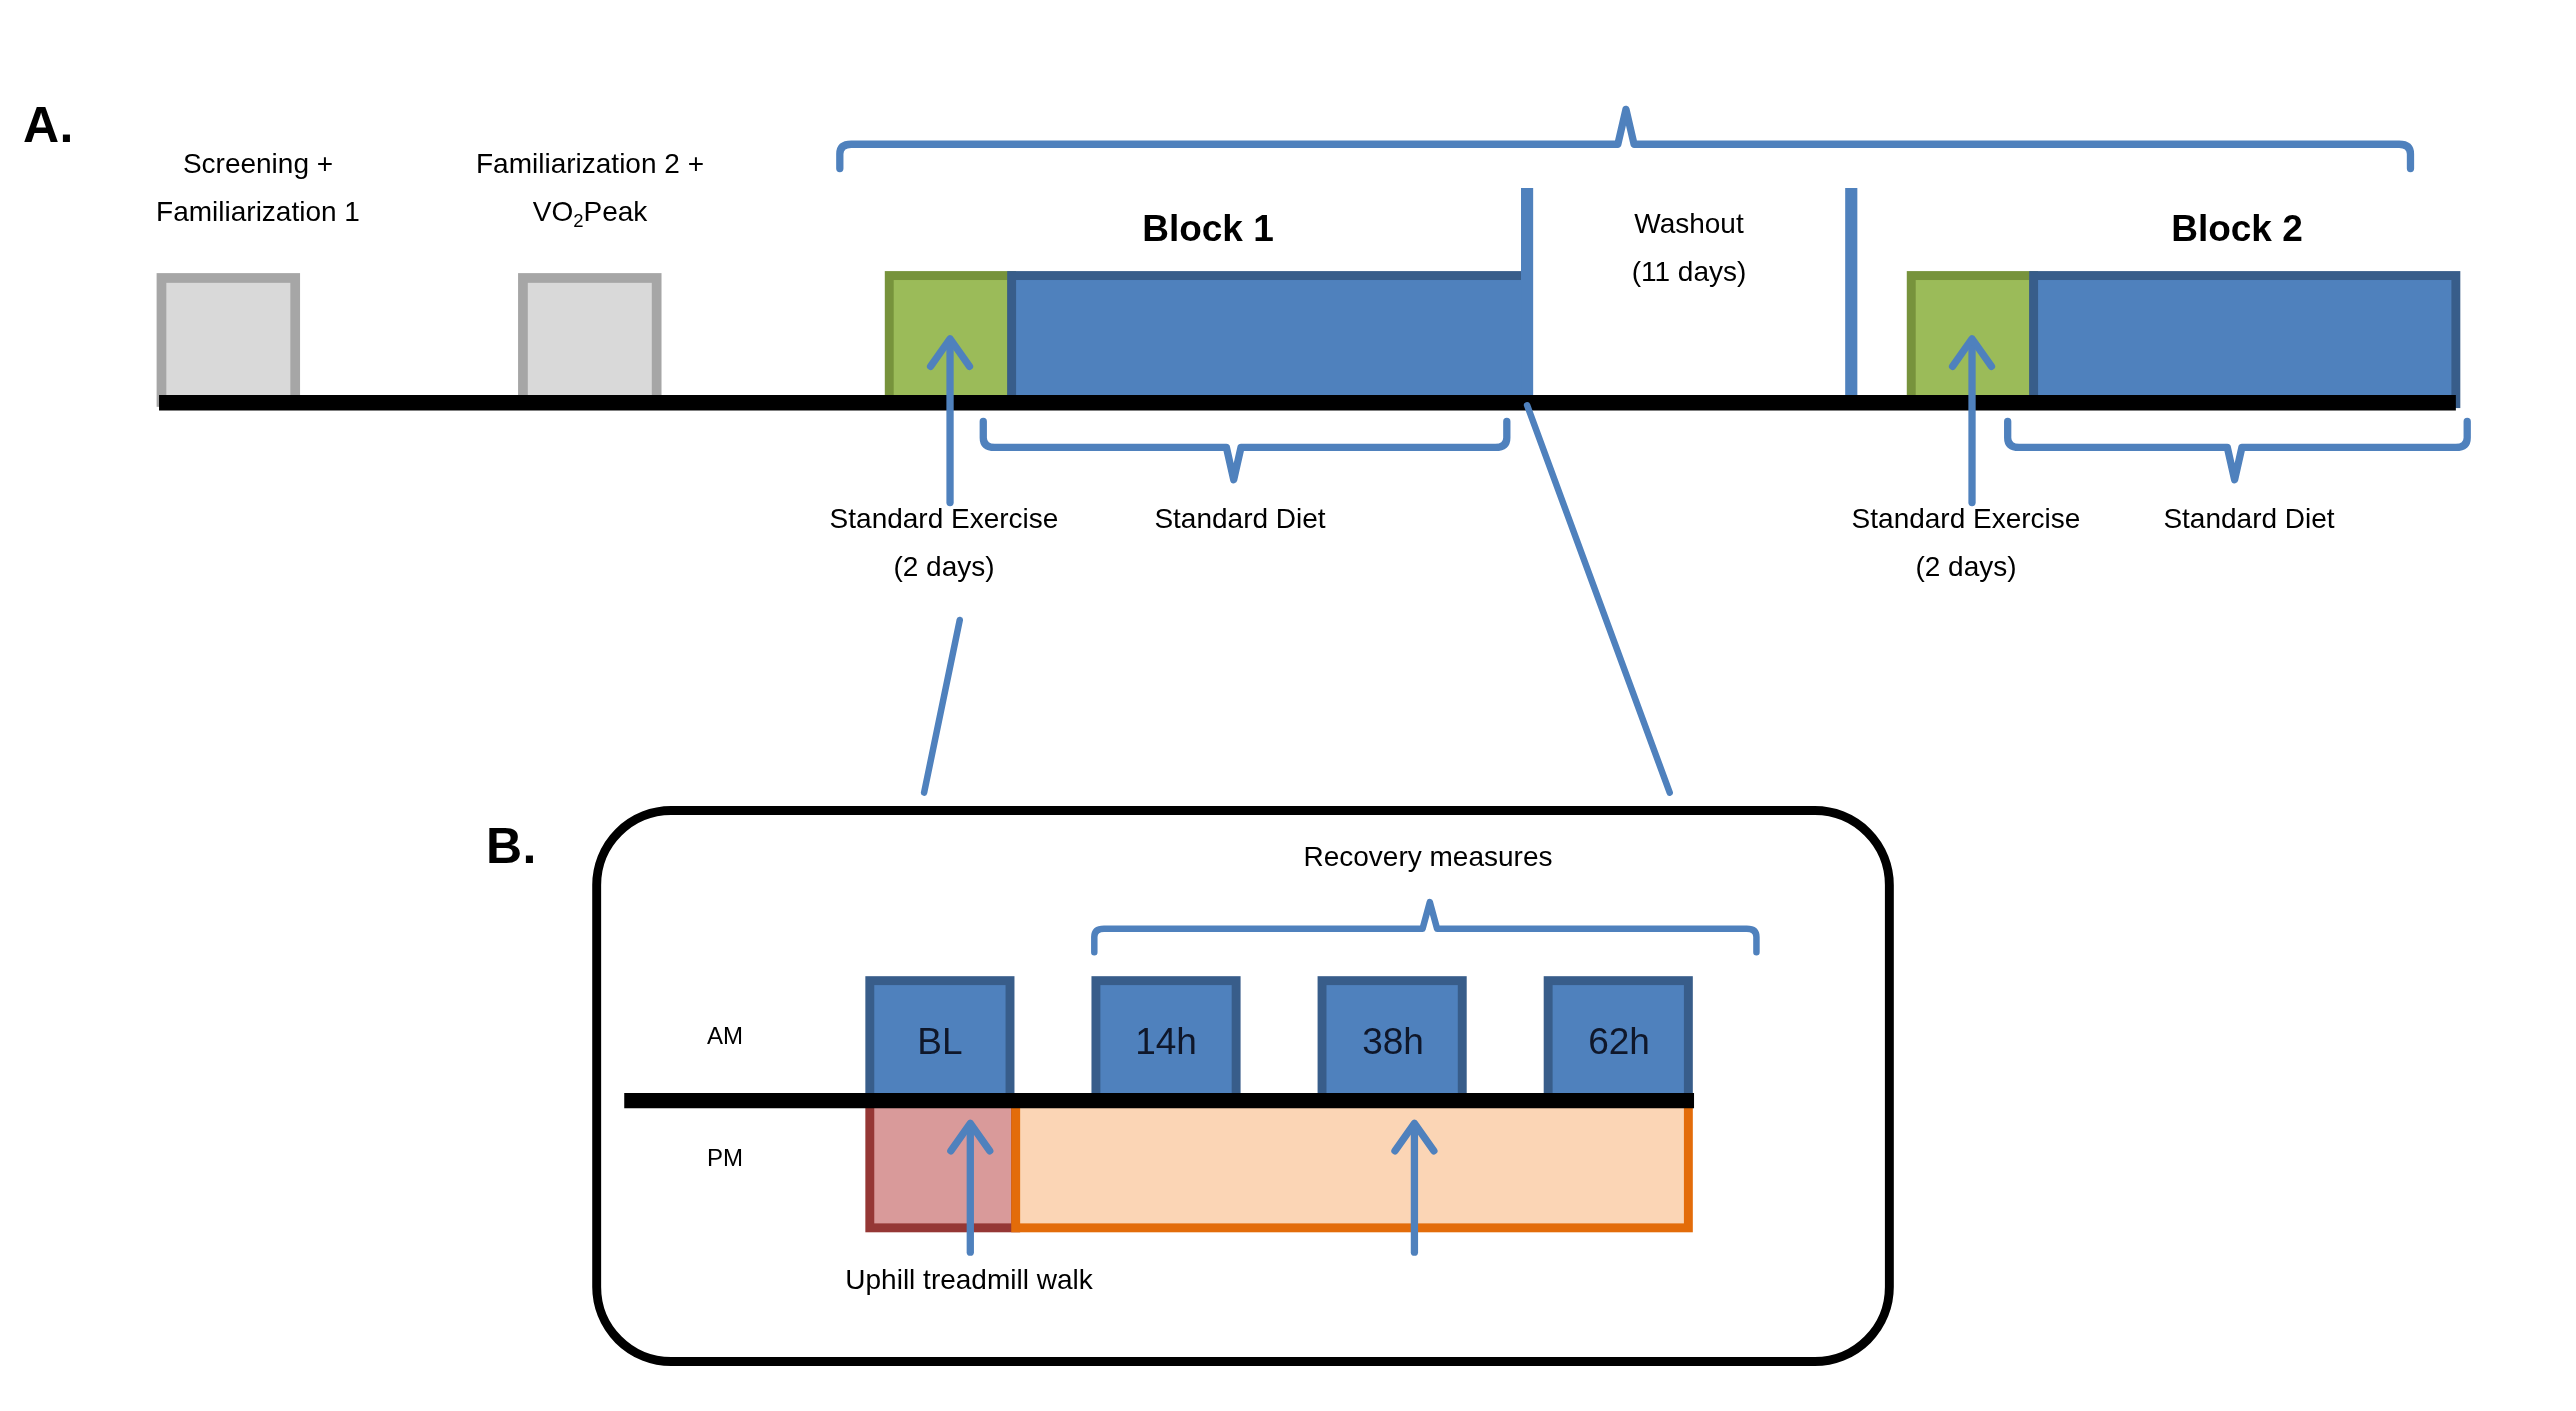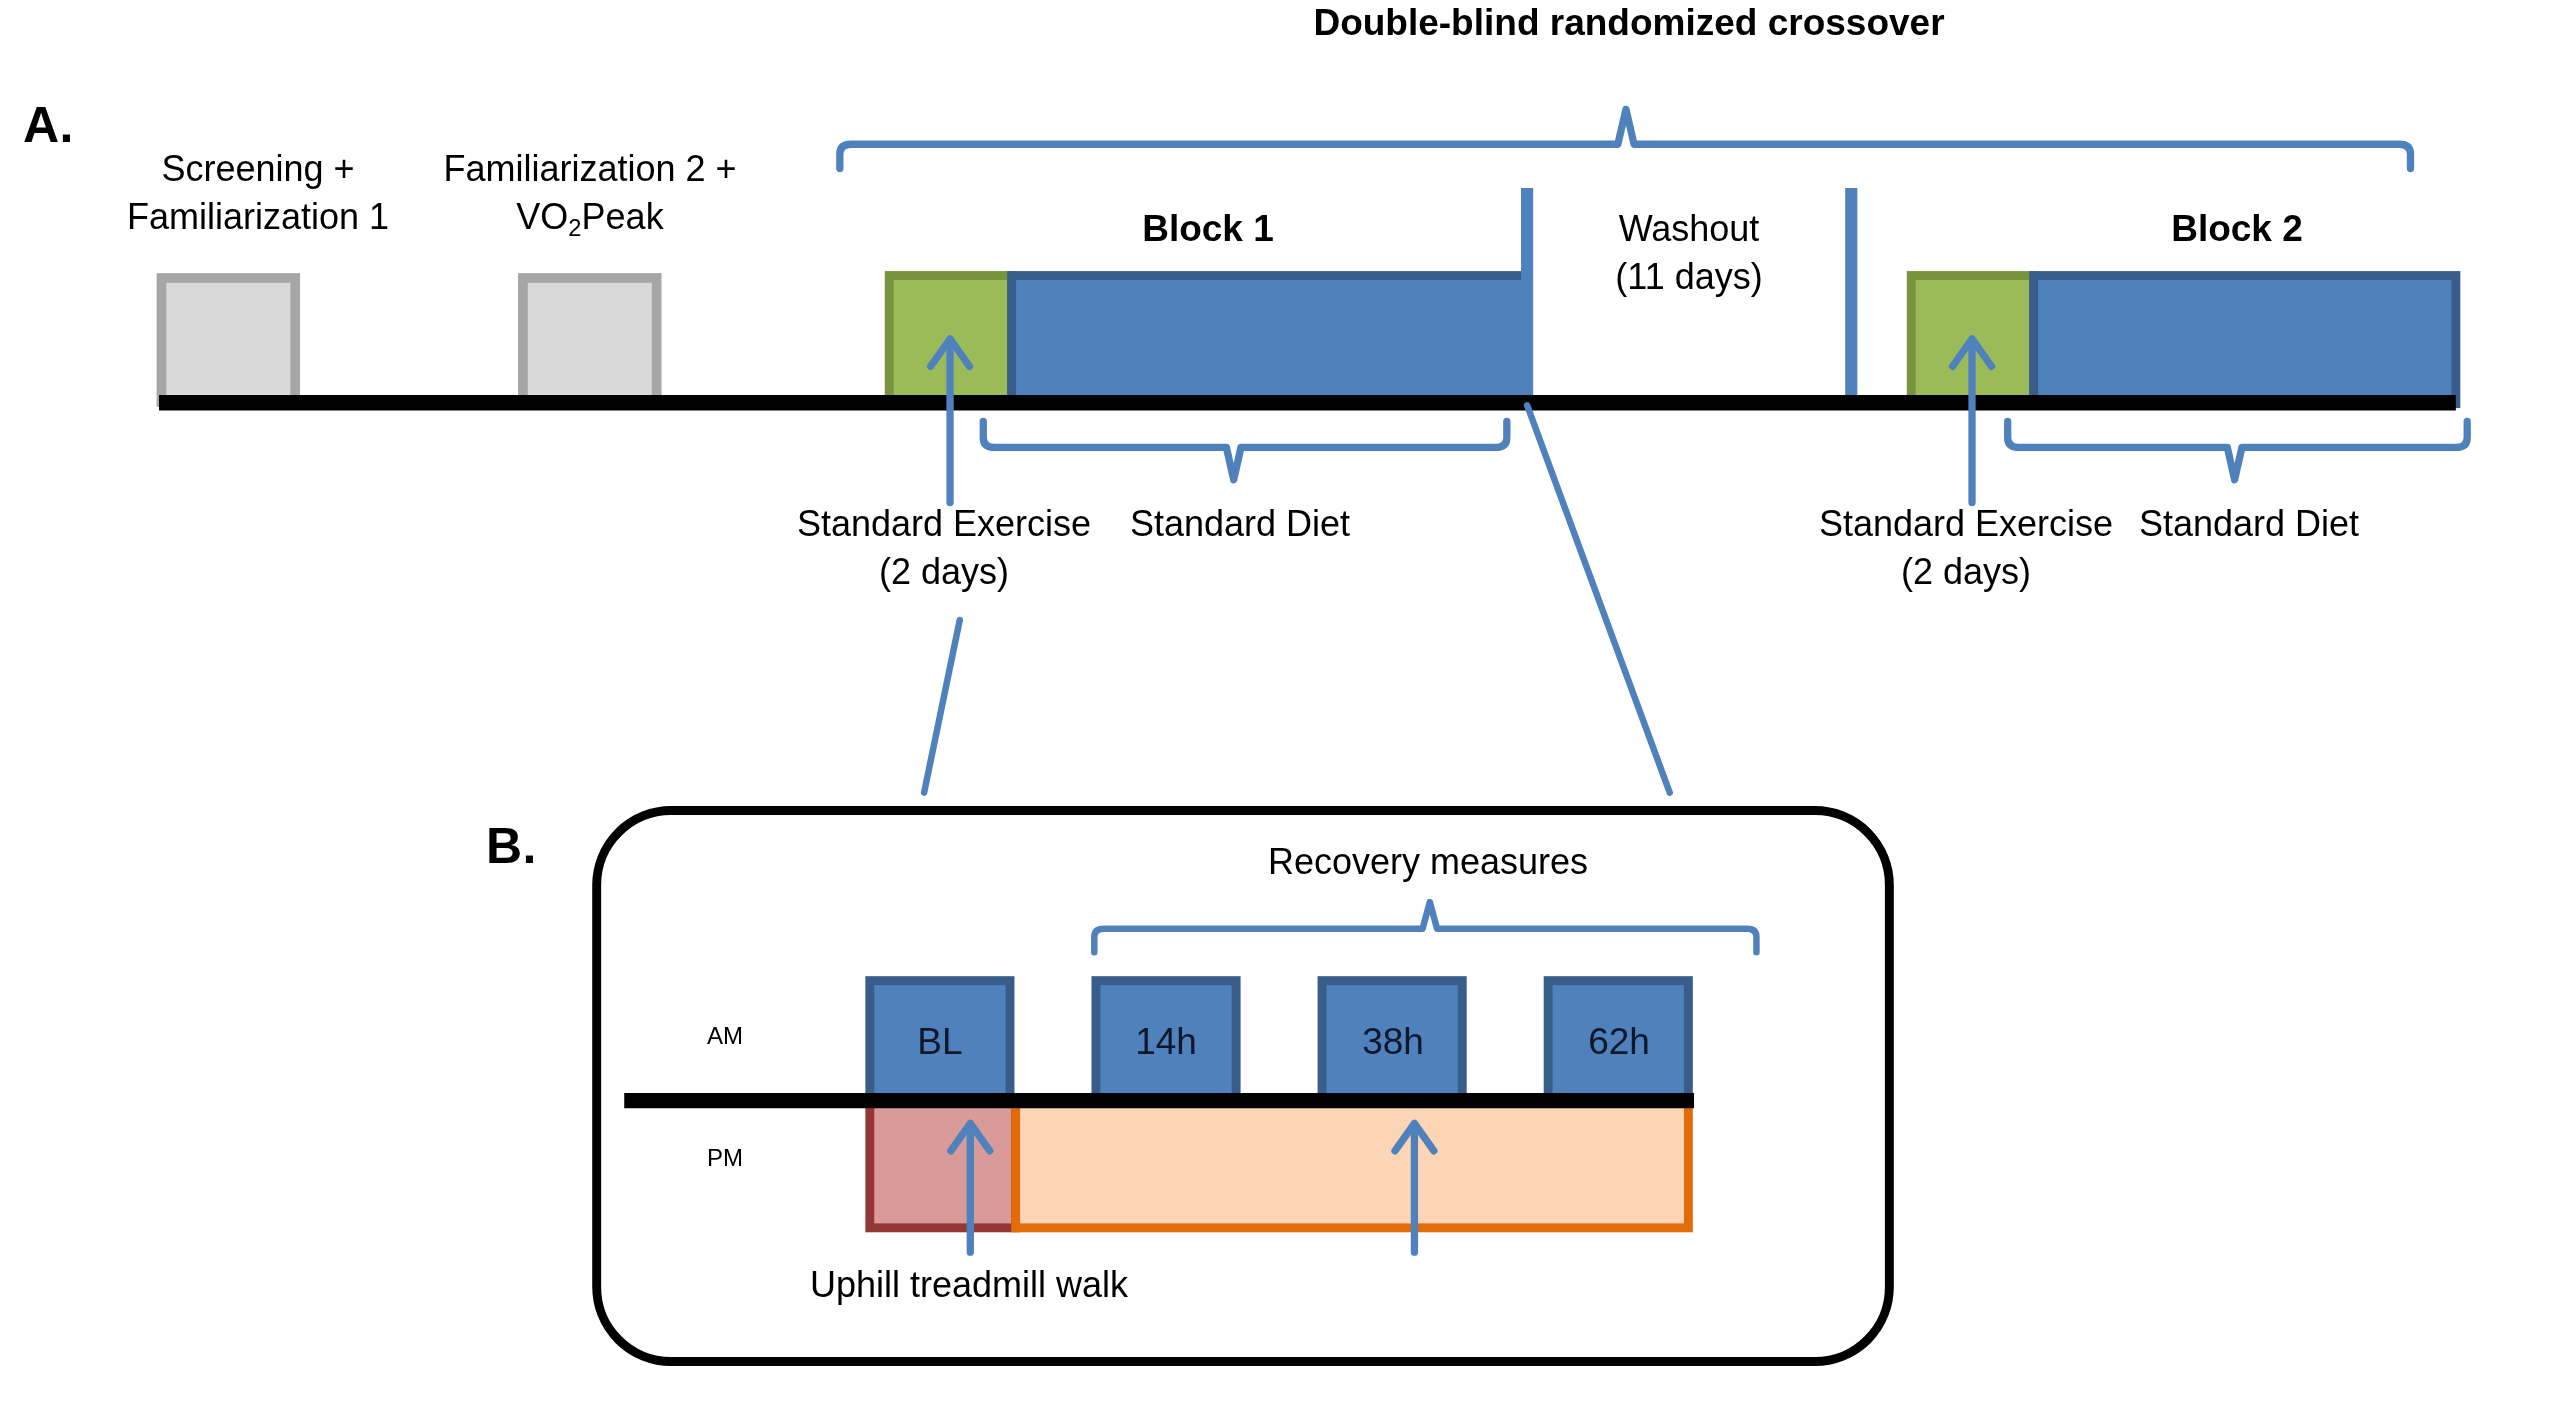--- a/index.html
+++ b/index.html
@@ -4,21 +4,21 @@
 <style>
   html,body{margin:0;padding:0;background:#ffffff;}
   body{width:2576px;height:1411px;position:relative;
        font-family:"Liberation Sans","DejaVu Sans",sans-serif;color:#000;}
   .stage{position:absolute;inset:0;}
   svg.layer{position:absolute;left:0;top:0;width:2576px;height:1411px;overflow:visible;}
   .txt{position:absolute;white-space:pre;line-height:1.16;}
   .ctr{transform:translateX(-50%);text-align:center;}
   .panel-letter{font-weight:bold;font-size:50px;letter-spacing:0.4px;}
   .hdr-bold{font-weight:bold;font-size:37px;}
-  .lbl{font-size:36px;}
+  .lbl{font-size:28px;}
   .boxlabel{font-size:37px;color:#0f172a;font-weight:normal;}
   .ampm{font-size:24px;}
   sub{font-size:.66em;vertical-align:baseline;position:relative;top:.30em;}
 </style>
 </head>
 <body>
 
 <div class="stage">
 
   <svg class="layer" viewBox="0 0 3178 1741">
@@ -93,21 +93,20 @@
       <line x1="1197" y1="1545" x2="1197" y2="1388"></line>
       <path d="M1173,1420 L1197,1386 L1221,1420"></path>
       <line x1="1745" y1="1545" x2="1745" y2="1388"></line>
       <path d="M1721,1420 L1745,1386 L1769,1420"></path>
     </g>
 
   </svg>
 
   <div class="txt panel-letter" style="left:23px;top:96px;">A.</div>
 
-  <div class="txt hdr-bold ctr" style="left:1629px;top:1.6px;">Double-blind randomized crossover</div>
 
   <div class="txt lbl ctr" style="left:258px;top:148px;">Screening +</div>
   <div class="txt lbl ctr" style="left:258px;top:196px;">Familiarization 1</div>
 
   <div class="txt lbl ctr" style="left:590px;top:148px;">Familiarization 2 +</div>
   <div class="txt lbl ctr" style="left:590px;top:196px;"><span>VO</span><sub>2</sub><span>Peak</span></div>
 
   <div class="txt hdr-bold ctr" style="left:1208px;top:208px;">Block 1</div>
 
   <div class="txt lbl ctr" style="left:1689px;top:208px;">Washout</div>

